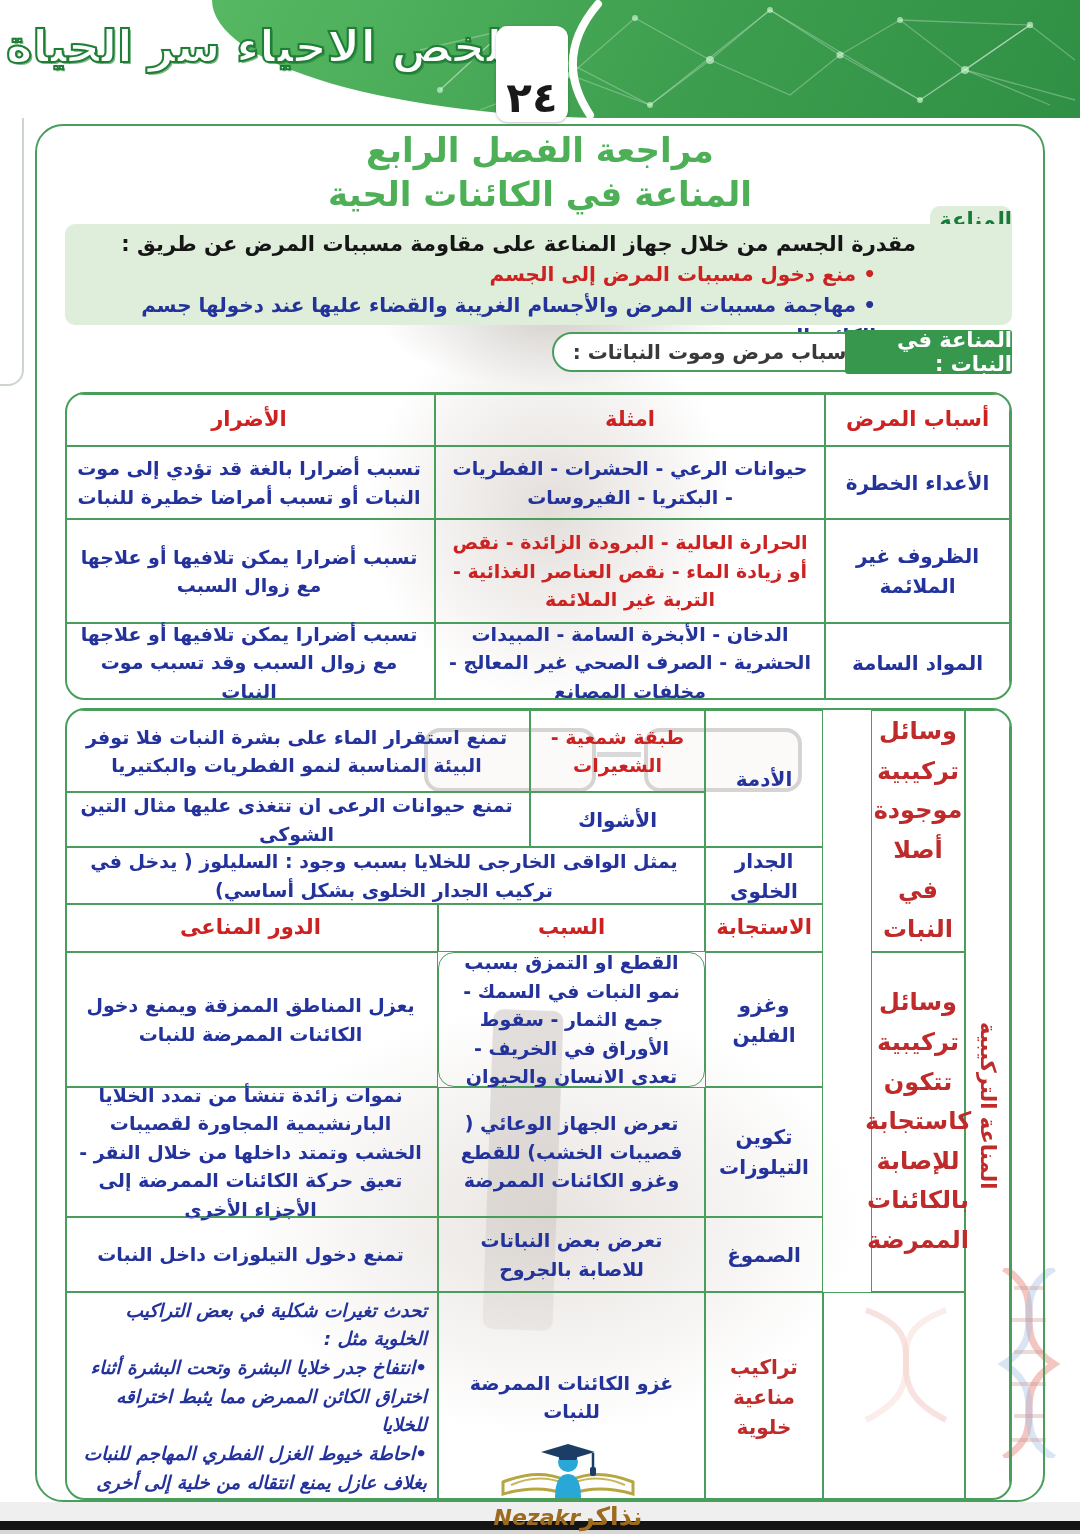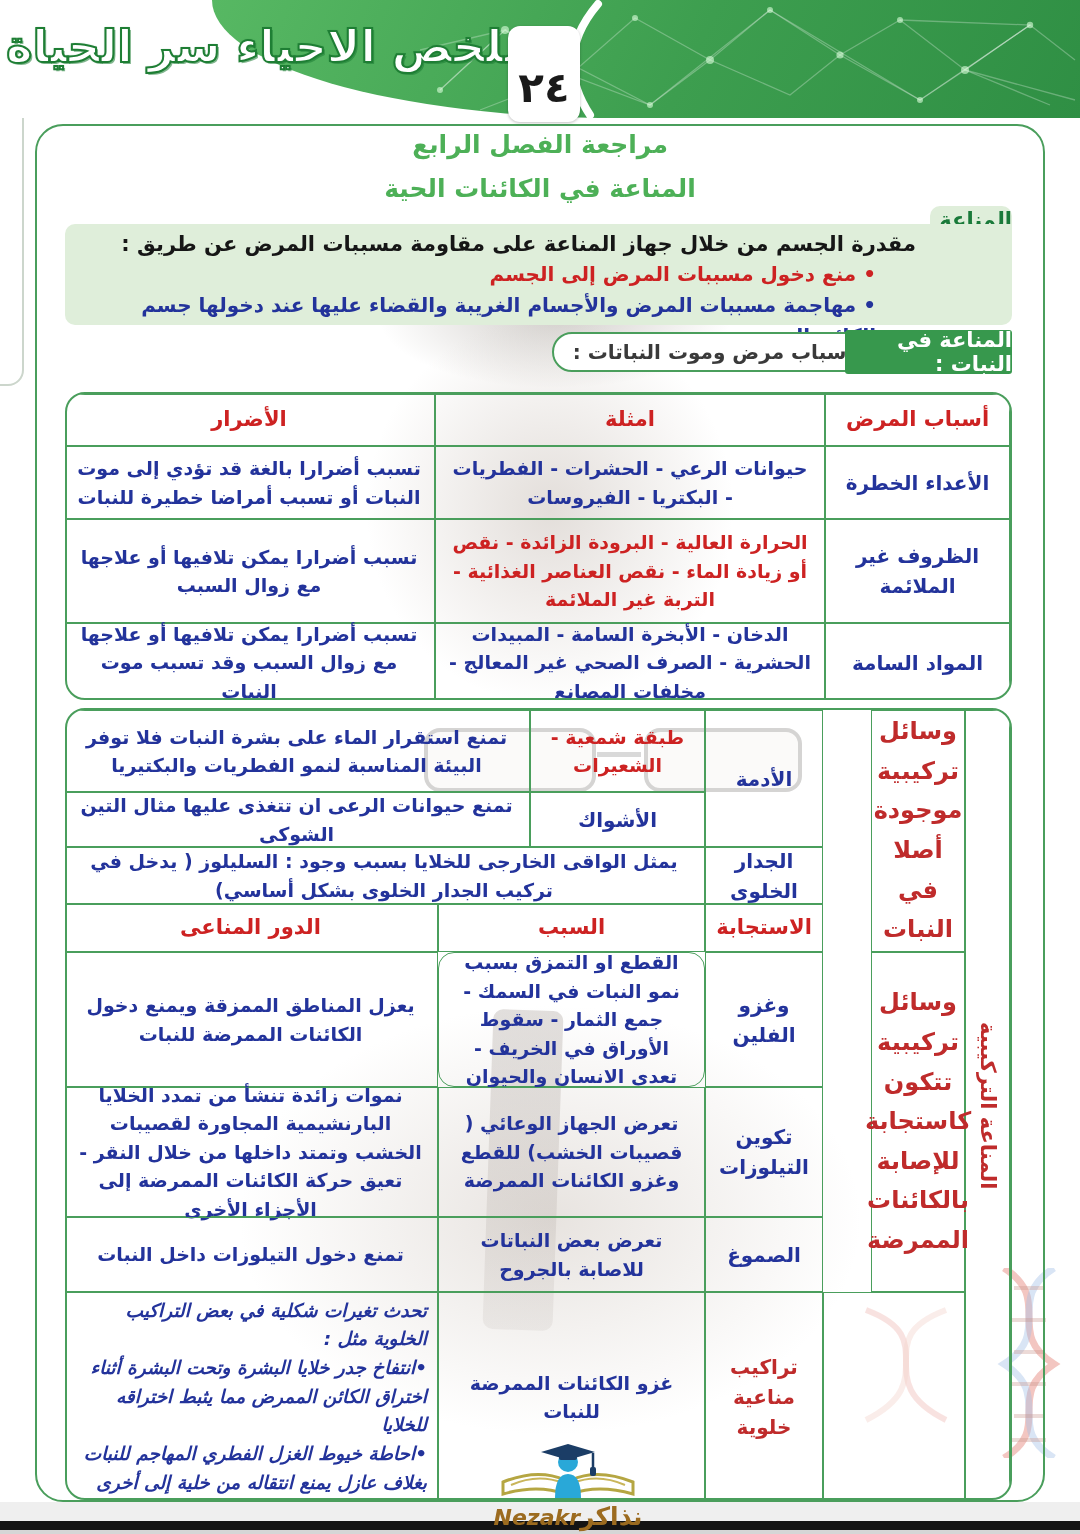--- a/index.html
+++ b/index.html
@@ -15,22 +15,22 @@
   .banner-green { position:absolute; left:212px; right:0; top:0; bottom:0;
     background:linear-gradient(115deg,#57b863 0%,#3d9e4f 55%,#2f8f44 100%);
     border-bottom-left-radius:410px 119px; overflow:hidden; }
   .net-svg { position:absolute; right:0; top:0; }
   .brand-text { position:absolute; left:6px; top:20px; font-size:45px; letter-spacing:0;
     color:#ffffff; -webkit-text-stroke:2px #1e7e34;
     text-shadow:0 0 2px #1e7e34, 2px 2px 0 rgba(30,126,52,.55); white-space:nowrap; }
   .paren-svg { position:absolute; left:548px; top:0; }
   .page-box { position:absolute; left:496px; top:26px; width:72px; height:96px;
     background:#ffffff; border-radius:12px; box-shadow:0 1px 3px rgba(0,0,0,.25);
-    display:flex; align-items:flex-end; justify-content:center; padding-bottom:10px;
-    font-size:42px; color:#191919; z-index:6;margin-left:12px; }
+    display:flex; align-items:flex-end; justify-content:center; 
+    font-size:42px; color:#191919; z-index:6; }
 
   
   .left-edge { left:-36px; top:44px; width:60px; height:342px; background:#ffffff;
     border:2px solid #ccd6cc; border-radius:16px; z-index:3; }
 
   
   .wm { z-index:0; pointer-events:none; }
   .wm-hair  { left:320px; top:222px; width:470px; height:190px;
     background:radial-gradient(closest-side, rgba(152,144,136,.42), rgba(152,144,136,0) 75%); }
   .wm-head  { left:295px; top:240px; width:510px; height:540px;
@@ -40,21 +40,21 @@
   .wm-bridge{ left:597px; top:752px; width:44px; height:5px; background:rgba(105,105,105,.25); }
   .wm-body  { left:130px; top:930px; width:840px; height:580px;
     background:radial-gradient(closest-side, rgba(206,197,189,.48), rgba(206,197,189,0) 74%); }
   .wm-tie   { left:488px; top:1010px; width:70px; height:320px; border-radius:10px;
     background:linear-gradient(rgba(158,148,141,.30), rgba(158,148,141,.12)); transform:rotate(2deg); }
   .dna-svg { z-index:0; }
 
   
   .container { left:35px; top:124px; width:1010px; height:1378px;
     border:2.5px solid #4a9e5c; border-radius:28px; z-index:1; }
-  .title { left:0; width:1080px; text-align:center; color:#4db057; font-size:25px; z-index:2; }
+  .title { left:0; width:1080px; text-align:center; color:#4db057; font-size:34px; z-index:2; }
 
   
   .def-tab { left:930px; top:206px; width:82px; height:52px; background:#dfeeda;
     border-radius:10px 10px 0 0; display:flex; align-items:center; justify-content:center;
     color:#1a7a3a; font-size:21px; z-index:2; }
   .def-panel { left:65px; top:224px; width:947px; height:101px; background:#dfeeda;
     border-radius:10px 0 10px 10px; z-index:2; padding:5px 18px 0 24px; }
   .def-line1 { padding-left:0; padding-right:78px; color:#161616; font-size:21px; line-height:30px; }
   .def-bullet { padding-right:118px; font-size:20px; line-height:31px; }
   .c-red  { color:#cd2222; }

